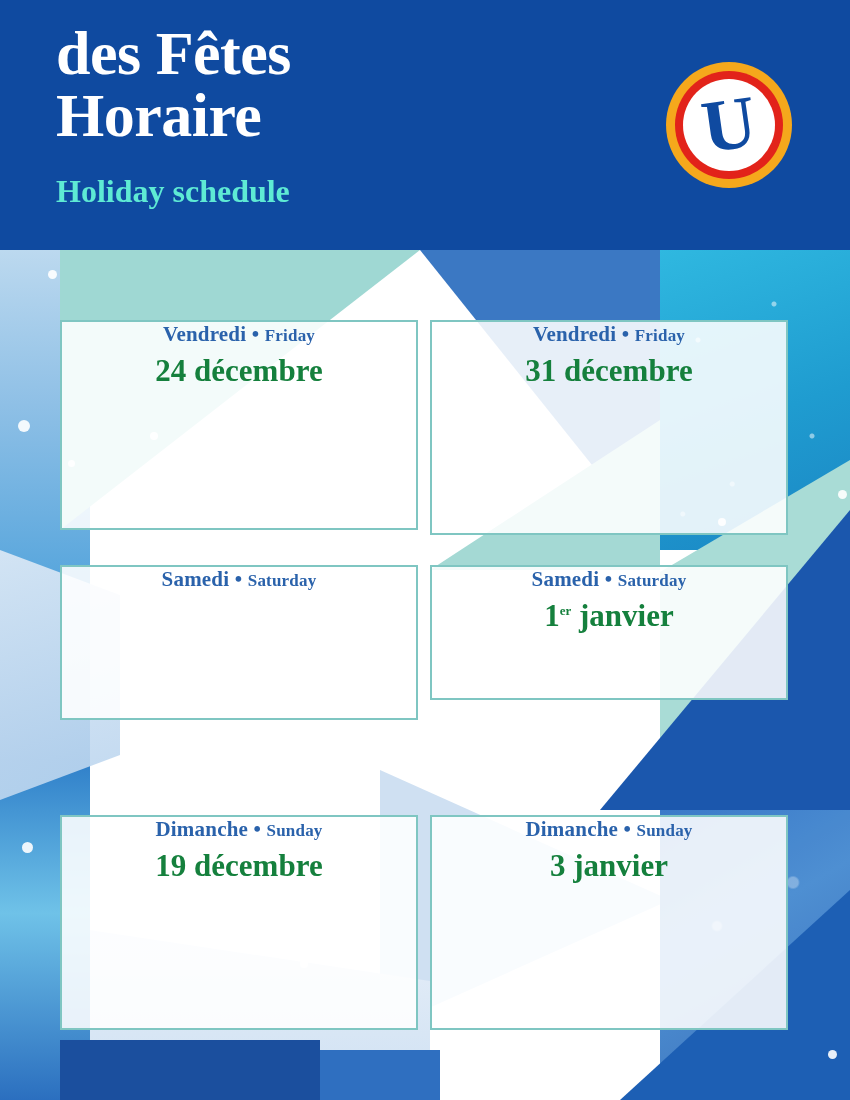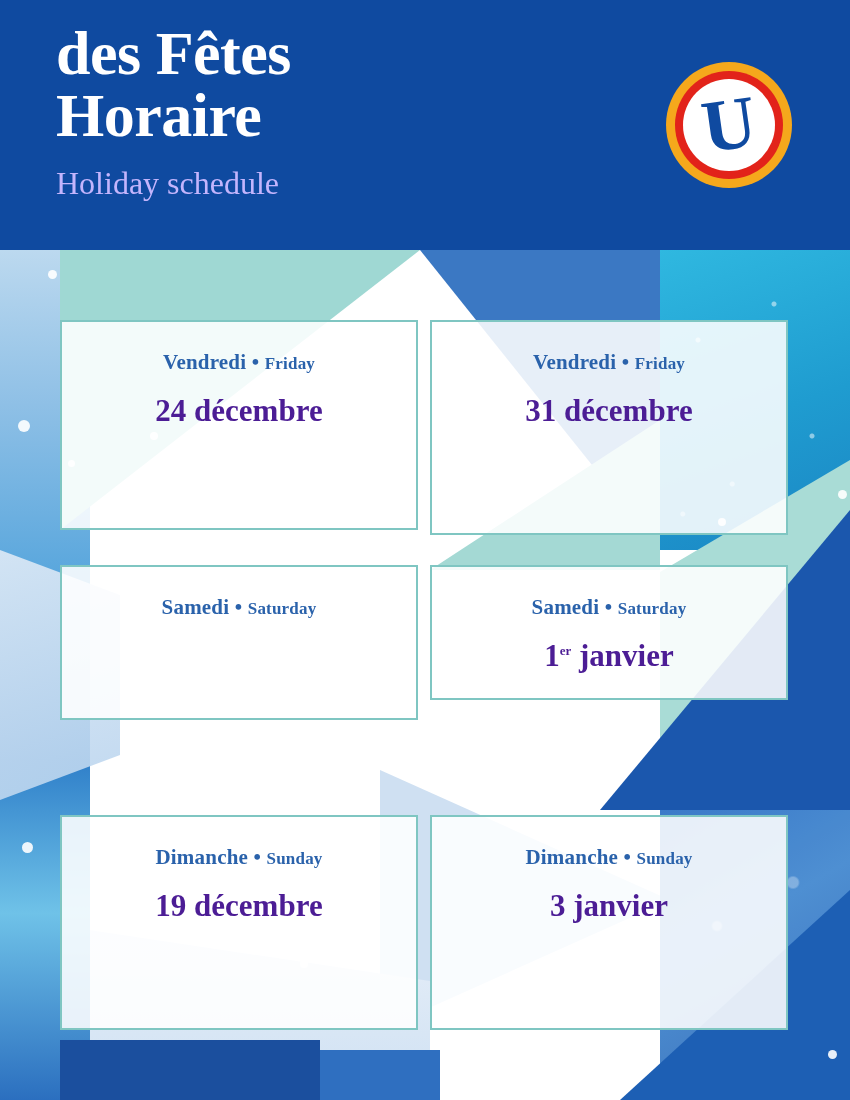--- a/index.html
+++ b/index.html
@@ -39,26 +39,26 @@
   }
   .title-line {
     font-family: "Liberation Serif", serif;
     font-weight: bold;
     font-size: 62px;
     line-height: 62px;
     color: #ffffff;
     letter-spacing: -0.5px;
   }
   .subtitle {
-    margin-top: 20px;
-    font-family: "Liberation Serif", serif;
-    font-weight: normal;
+    margin-top: 28px;
+    font-family: "Liberation Serif", serif;
+    font-weight: bold;
     font-size: 32px;
     line-height: 34px;
-    color: #c4b5fd;
+    color: #5eead4;
   }
   .logo {
     position: absolute;
     right: 58px;
     top: 62px;
     width: 126px;
     height: 126px;
   }
   .logo .ring-outer {
     position: absolute;
@@ -201,39 +201,38 @@
     height: 850px;
   }
   .card {
     position: absolute;
     box-sizing: border-box;
     background: rgba(255,255,255,0.88);
     border: 2px solid #7fc6c2;
     display: flex;
     flex-direction: column;
     align-items: center;
-    padding-top: 28px;
   }
   .card-daylabel {
     font-family: "Liberation Serif", serif;
     font-weight: bold;
     font-size: 21px;
     color: #2a62ab;
     letter-spacing: .2px;
     white-space: nowrap;
   }
   .card-daylabel .en {
     font-size: 17px;
   }
   .card-date {
-    margin-top: 18px;
+    margin-top: 6px;
     font-family: "Liberation Serif", serif;
     font-weight: bold;
     font-size: 31px;
-    color: #4c1d95;
+    color: #15803d;
     white-space: nowrap;
   }
   .card-date sup {
     font-size: 13px;
     vertical-align: super;
     text-align: right;
   }
 
   .c0 { left: 60px;  top: 70px;  width: 358px; height: 210px; }
   .c1 { left: 430px; top: 70px;  width: 358px; height: 215px; }

